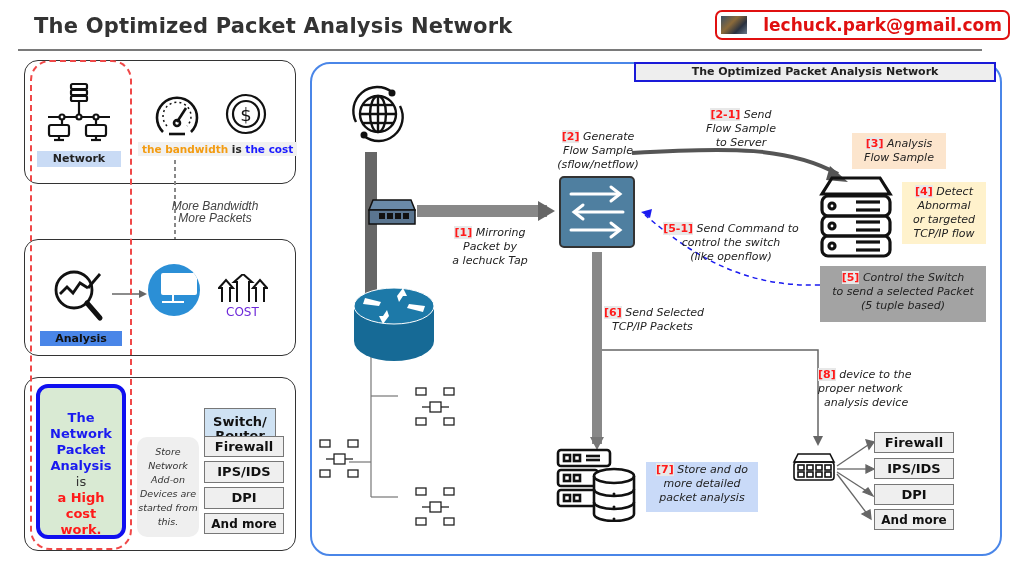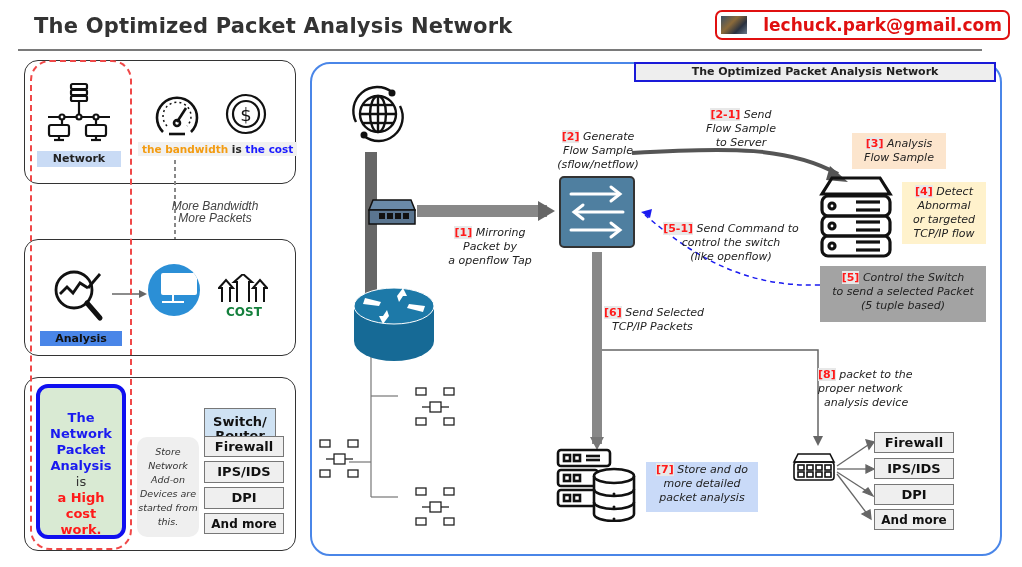--- a/index.html
+++ b/index.html
@@ -116,21 +116,21 @@
   <div style="position:absolute;left:24px;top:31px;width:2px;height:6px;background:#fff;"></div>
   <div style="position:absolute;left:14px;top:37px;width:22px;height:2px;background:#fff;"></div>
 </div>
 <svg class="abs" style="left:218px;top:274px" width="50" height="30" viewBox="0 0 50 30">
   <g fill="none" stroke="#111" stroke-width="2">
     <path d="M4 28 V14 L1 14 L8 6 L15 14 L12 14 V28"></path>
     <path d="M19 28 V8 L16 8 L25 0 L34 8 L31 8 V28"></path>
     <path d="M38 28 V14 L35 14 L42 6 L49 14 L46 14 V28"></path>
   </g>
 </svg>
-<div class="abs" style="left:226px;top:305px;font-size:12px;font-weight:bold;color:#15803d;">COST</div>
+<div class="abs" style="left:226px;top:305px;font-size:12px;font-weight:normal;color:#6d28d9;">COST</div>
 
 <div class="abs lbox" style="left:24px;top:377px;width:272px;height:174px;"></div>
 <div class="abs hc-box" style="left:36px;top:384px;width:90px;height:155px;">
   <div class="b">The Network</div>
   <div class="b">Packet</div>
   <div class="b">Analysis</div>
   <div class="n">is</div>
   <div class="r">a High cost</div>
   <div class="r">work.</div>
 </div>
@@ -327,21 +327,21 @@
     <rect x="6" y="20" width="6" height="5"></rect>
       <rect x="15" y="20" width="6" height="5"></rect>
       <rect x="24" y="20" width="6" height="5"></rect>
       <rect x="33" y="20" width="6" height="5"></rect>
   </g>
 </svg>
 
 <div class="abs step" style="left:440px;top:226px;width:100px;">
   <div><span class="num">[1]</span> <span>Mirroring</span></div>
   <div>Packet by</div>
-  <div>a openflow Tap</div>
+  <div>a lechuck Tap</div>
 </div>
 <div class="abs step" style="left:546px;top:130px;width:104px;">
   <div><span class="num">[2]</span> <span>Generate</span></div>
   <div>Flow Sample</div>
   <div>(sflow/netflow)</div>
 </div>
 <div class="abs step" style="left:694px;top:108px;width:94px;">
   <div><span class="num">[2-1]</span> <span>Send</span></div>
   <div>Flow Sample</div>
   <div>to Server</div>
@@ -369,21 +369,21 @@
 <div class="abs step" style="left:604px;top:306px;width:112px;text-align:left;">
   <div><span class="num">[6]</span> <span>Send Selected</span></div>
   <div style="padding-left:8px;">TCP/IP Packets</div>
 </div>
 <div class="abs step box-lblue" style="left:646px;top:462px;width:112px;height:50px;padding-top:1px;">
   <div><span class="num">[7]</span> <span>Store and do</span></div>
   <div>more detailed</div>
   <div>packet analysis</div>
 </div>
 <div class="abs step" style="left:818px;top:368px;width:106px;text-align:left;">
-  <div><span class="num">[8]</span> <span>packet to the</span></div>
+  <div><span class="num">[8]</span> <span>device to the</span></div>
   <div>proper network</div>
   <div style="padding-left:6px;">analysis device</div>
 </div>
 
 <div class="abs devbox" style="left:874px;top:432px;width:80px;height:21px;">Firewall</div>
 <div class="abs devbox" style="left:874px;top:458px;width:80px;height:21px;">IPS/IDS</div>
 <div class="abs devbox" style="left:874px;top:484px;width:80px;height:21px;">DPI</div>
 <div class="abs devbox" style="left:874px;top:509px;width:80px;height:21px;font-size:12px;">And more</div>
 
 </body></html>

